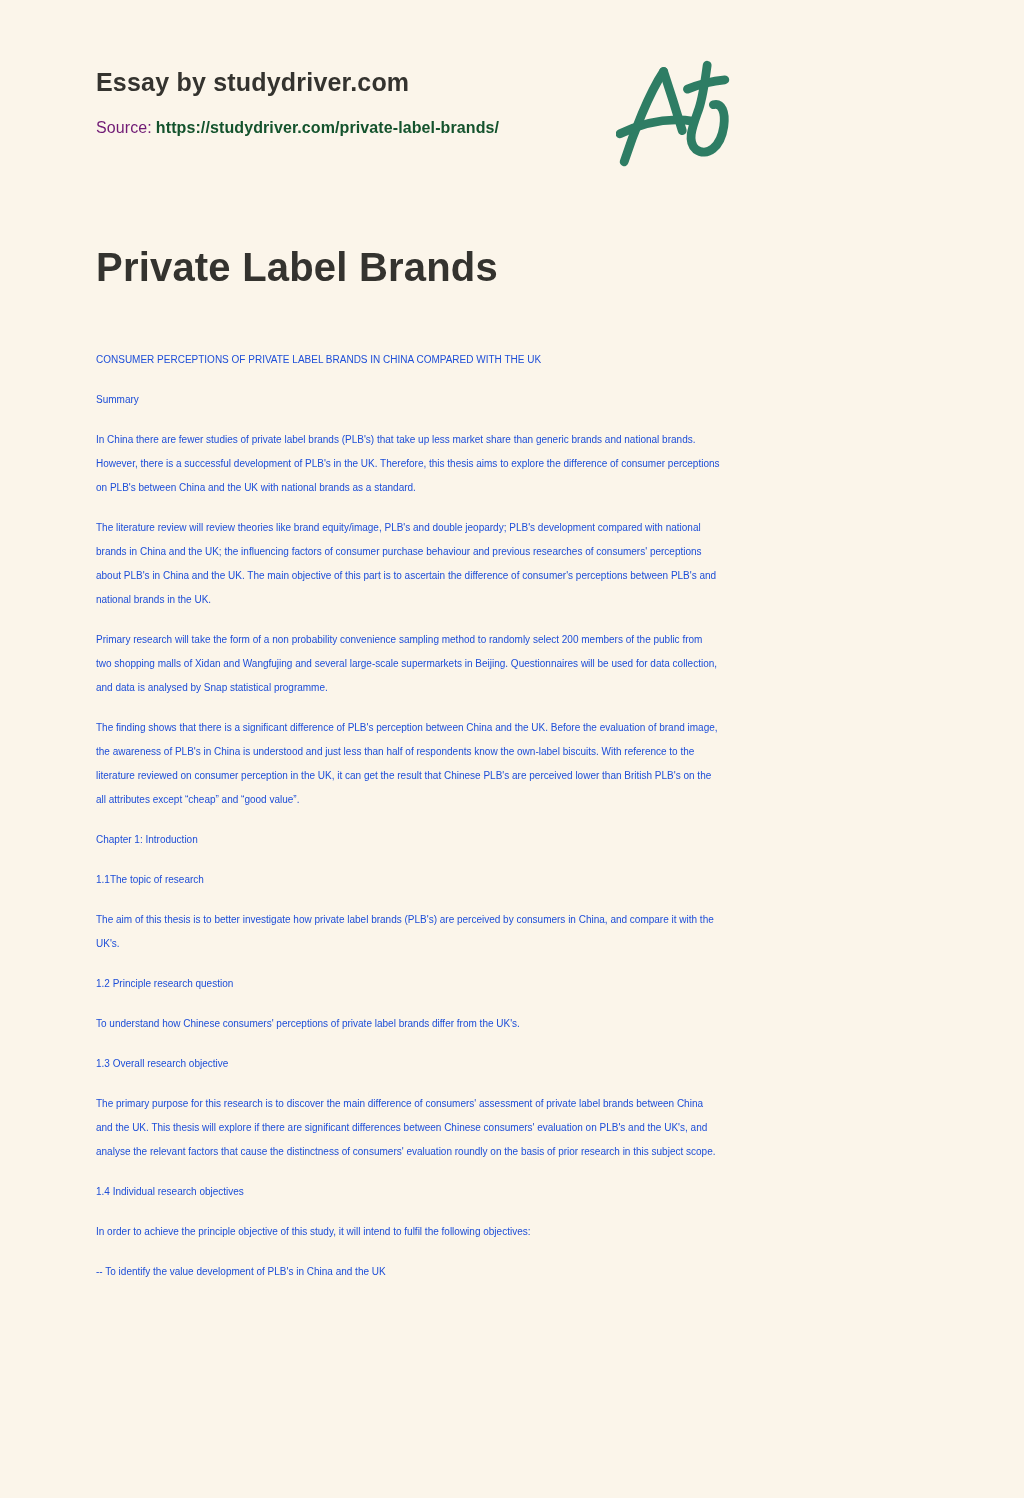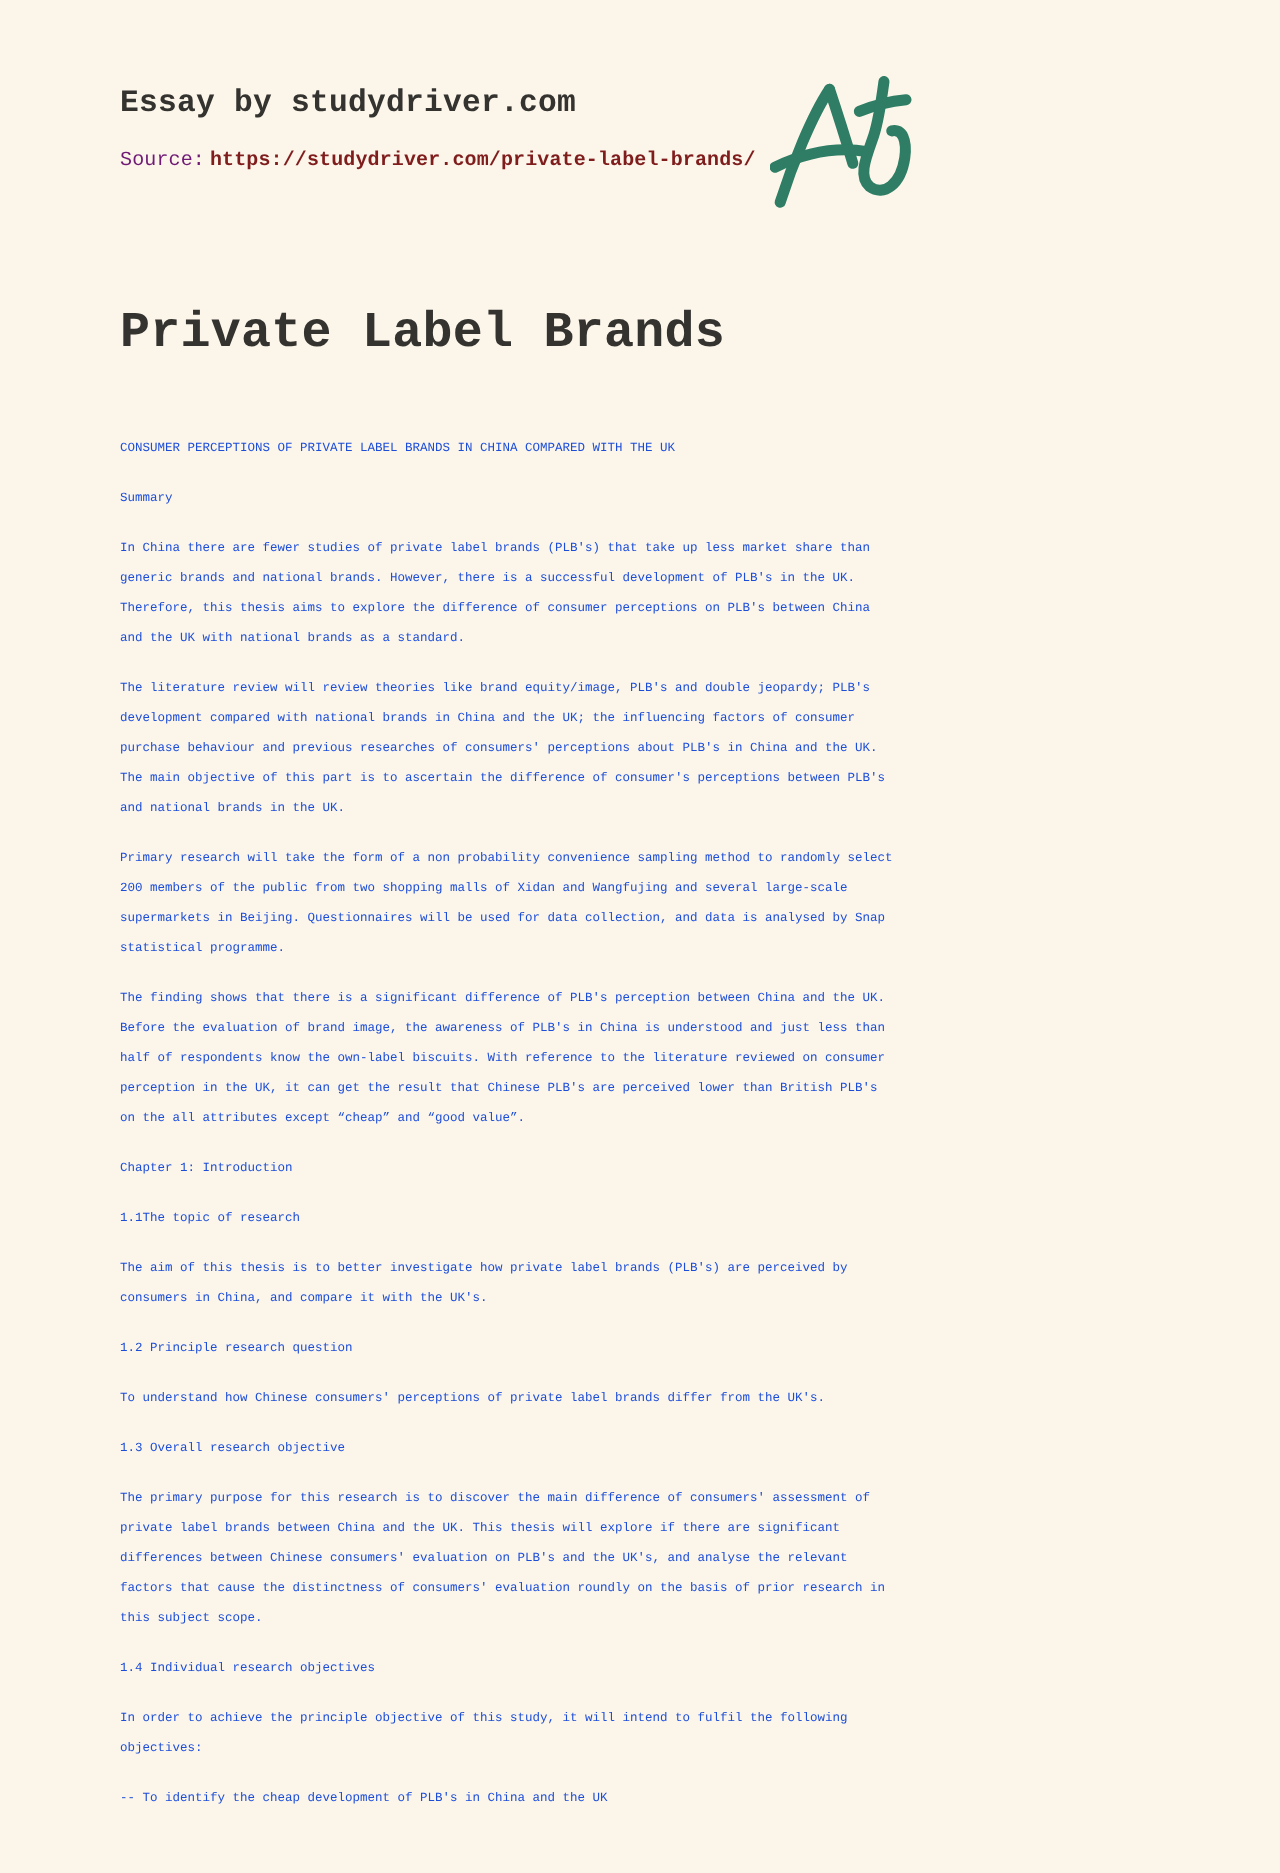--- a/index.html
+++ b/index.html
@@ -9,37 +9,36 @@
     font-family: "Liberation Sans", sans-serif;
     -webkit-font-smoothing: antialiased;
   }
   .page {
     position: relative;
     width: 816px;
     height: 1498px;
     padding: 0 96px;
     overflow: hidden;
     background: #fbf5ea;
-    font-family: Liberation Mono, monospace;
   }
   .header { padding-top: 68px; }
   .essay-title {
     font-size: 25px;
     font-weight: 700;
     color: #34332f;
     letter-spacing: 0.2px;
   }
   .source-line {
     margin-top: 22px;
     font-size: 16px;
     letter-spacing: 0.1px;
   }
   .source-label { color: #701a75; }
   .source-link {
-    color: #7f1d1d;
+    color: #14532d;
     text-decoration: none;
     font-weight: 600;
     margin-left: 4px;
   }
   .logo {
     position: absolute;
     top: 58px;
     right: 82px;
     width: 118px;
     height: 110px;
@@ -93,16 +92,16 @@
     <p>The finding shows that there is a significant difference of PLB's perception between China and the UK. Before the evaluation of brand image, the awareness of PLB's in China is understood and just less than half of respondents know the own-label biscuits. With reference to the literature reviewed on consumer perception in the UK, it can get the result that Chinese PLB's are perceived lower than British PLB's on the all attributes except “cheap” and “good value”.</p>
     <p>Chapter 1: Introduction</p>
     <p>1.1The topic of research</p>
     <p>The aim of this thesis is to better investigate how private label brands (PLB's) are perceived by consumers in China, and compare it with the UK's.</p>
     <p>1.2 Principle research question</p>
     <p>To understand how Chinese consumers' perceptions of private label brands differ from the UK's.</p>
     <p>1.3 Overall research objective</p>
     <p>The primary purpose for this research is to discover the main difference of consumers' assessment of private label brands between China and the UK. This thesis will explore if there are significant differences between Chinese consumers' evaluation on PLB's and the UK's, and analyse the relevant factors that cause the distinctness of consumers' evaluation roundly on the basis of prior research in this subject scope.</p>
     <p>1.4 Individual research objectives</p>
     <p>In order to achieve the principle objective of this study, it will intend to fulfil the following objectives:</p>
-    <p>-- To identify the cheap development of PLB's in China and the UK</p>
+    <p>-- To identify the value development of PLB's in China and the UK</p>
   </div>
 
 </div>
 
 </body></html>

